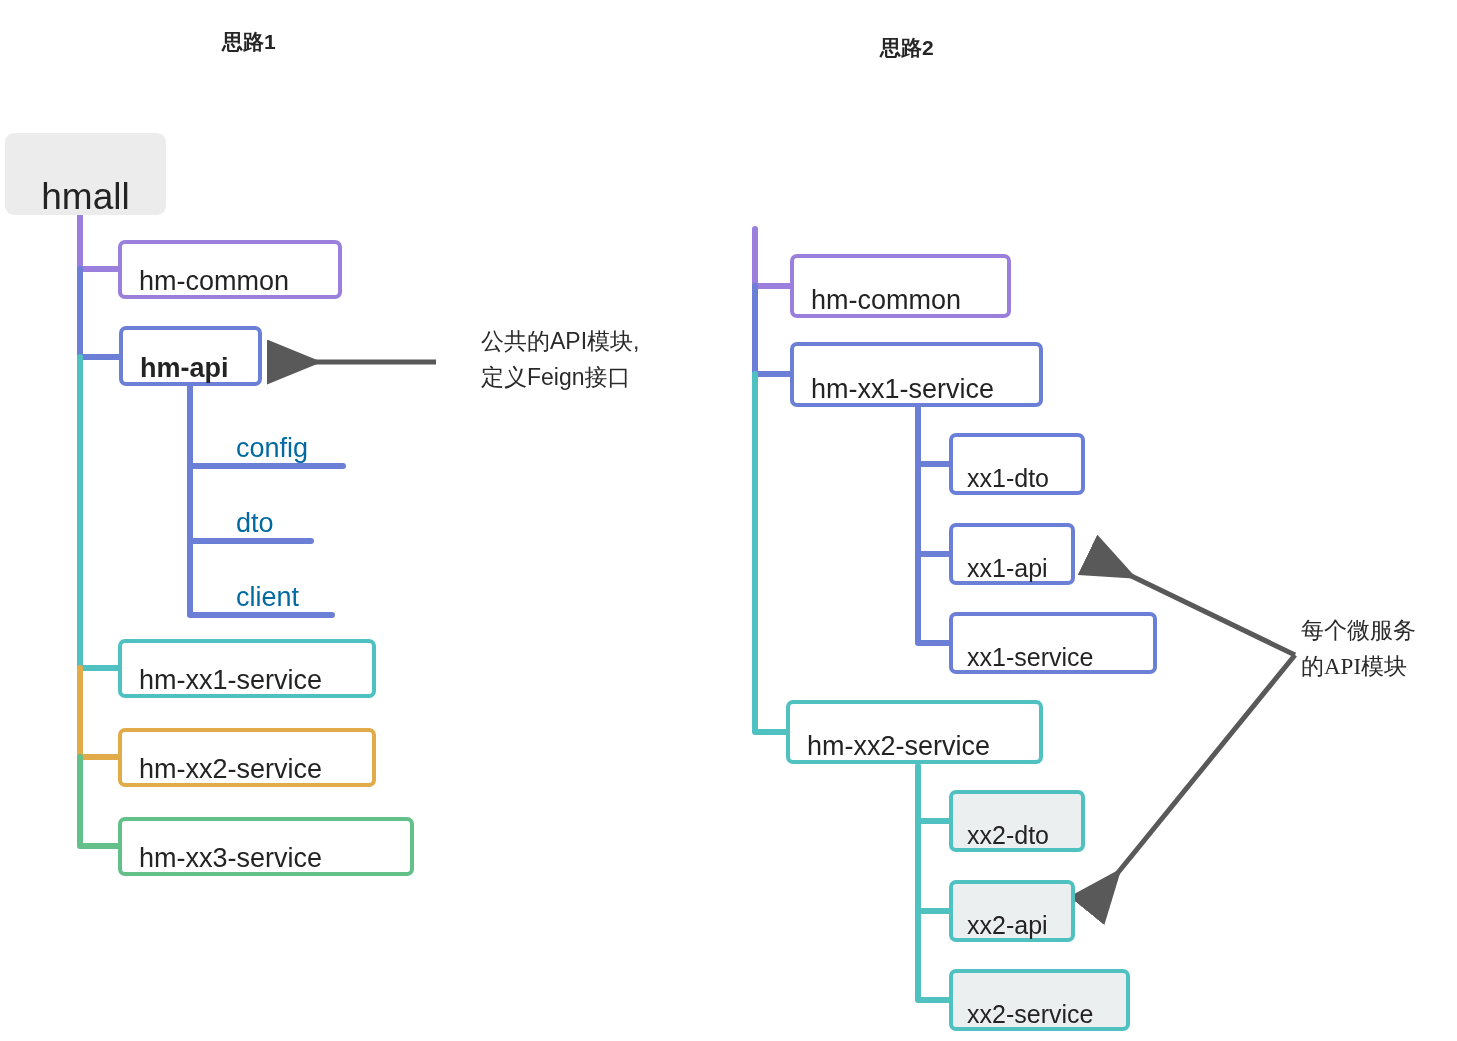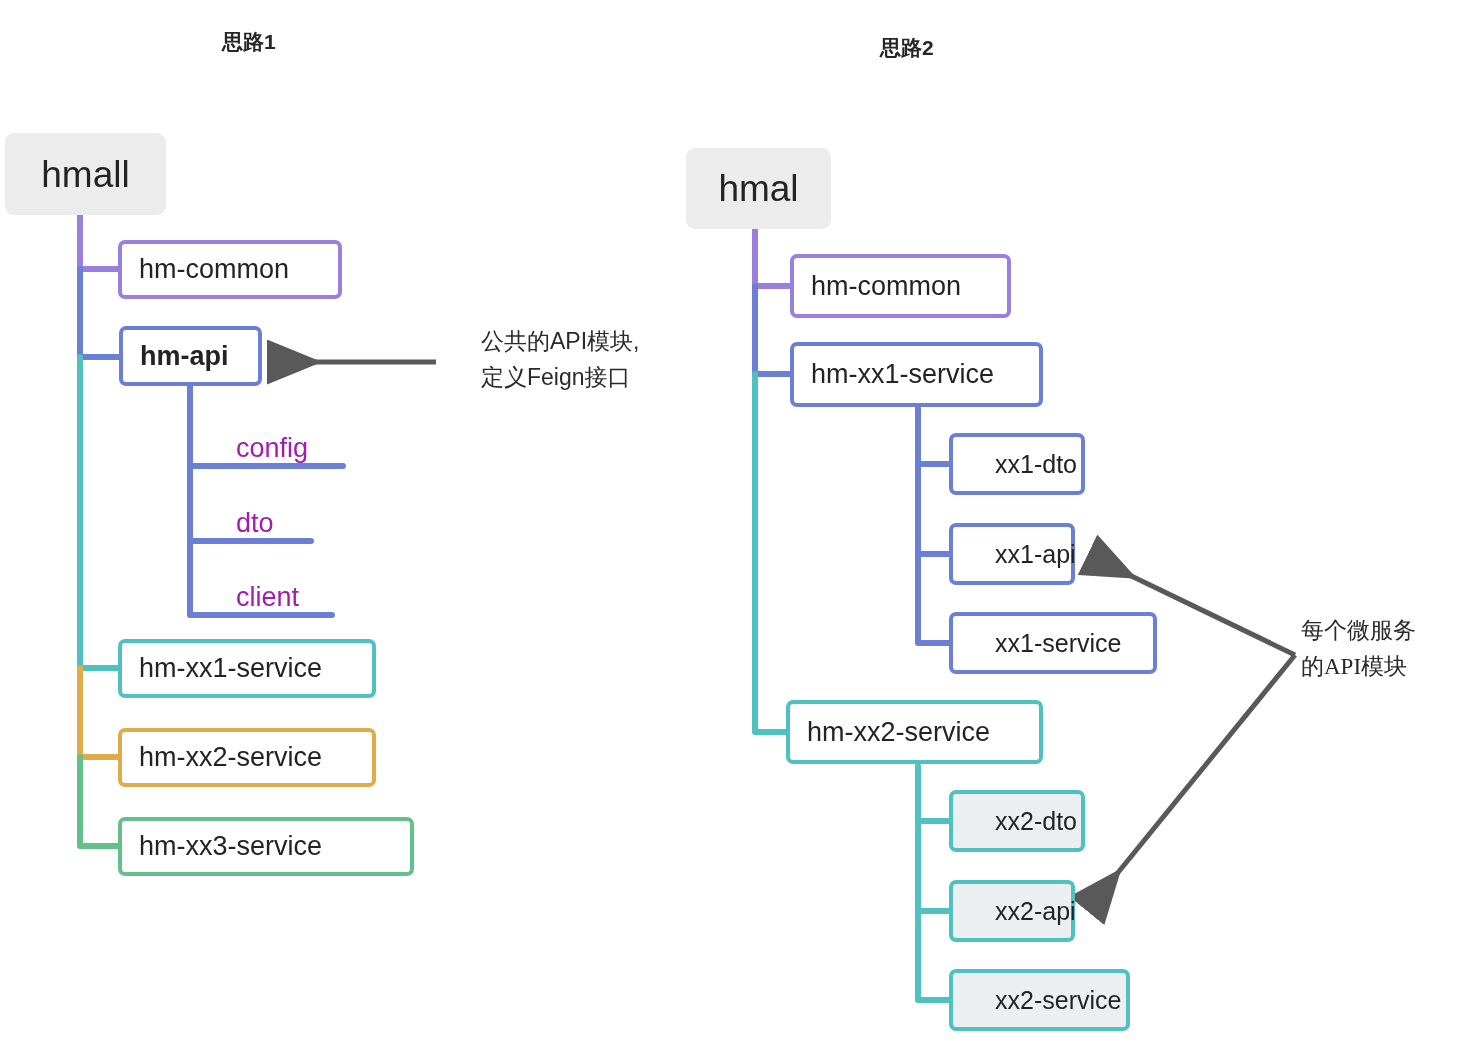--- a/index.html
+++ b/index.html
@@ -23,21 +23,21 @@
     left: 0;
     top: 0;
     width: 1457px;
     height: 1041px;
     pointer-events: none;
   }
   .node {
     position: absolute;
     box-sizing: border-box;
     display: flex;
-    align-items: center;
+    align-items: flex-end;
     border-style: solid;
     background: #ffffff;
   }
   .node .lbl {
     display: block;
     white-space: nowrap;
     line-height: 1;
   }
   .title {
     position: absolute;
@@ -67,33 +67,32 @@
     color: #232323;
   }
   .small-node {
     border-width: 4px;
     border-radius: 7px;
     padding-left: 14px;
   }
   .small-node .lbl {
     font-size: 25px;
     color: #232323;
-    margin-left: 28px;
   }
   .leaf-node {
     position: absolute;
     border: none;
     background: transparent;
     display: flex;
     align-items: flex-end;
     padding-left: 0;
   }
   .leaf-node .lbl {
     font-size: 27px;
-    color: #a21caf;
+    color: #0369a1;
   }
   .note {
     position: absolute;
     font-size: 23px;
     color: #2a2a2a;
     line-height: 1.55;
     white-space: nowrap;
   }
 </style>
 </head>
@@ -187,23 +186,20 @@
     <span class="lbl">hm-xx3-service</span>
   </div>
 
   <div class="note" style="left:449px; top:324px;margin-left:32px;">
     <div>公共的API模块,</div>
     <div>定义Feign接口</div>
   </div>
 
   <div class="title" style="left:880px; top:37px;">思路2</div>
 
-  <div class="node root-node" style="left:686px; top:148px; width:145px; height:81px;">
-    <span class="lbl">hmal</span>
-  </div>
 
   <div class="node box-node" style="left:790px; top:254px; width:221px; height:64px; border-color:#9b7fdd;">
     <span class="lbl">hm-common</span>
   </div>
 
   <div class="node box-node" style="left:790px; top:342px; width:253px; height:65px; border-color:#6b7fd7;">
     <span class="lbl">hm-xx1-service</span>
   </div>
 
   <div class="node small-node" style="left:949px; top:433px; width:136px; height:62px; border-color:#6b7fd7;">

